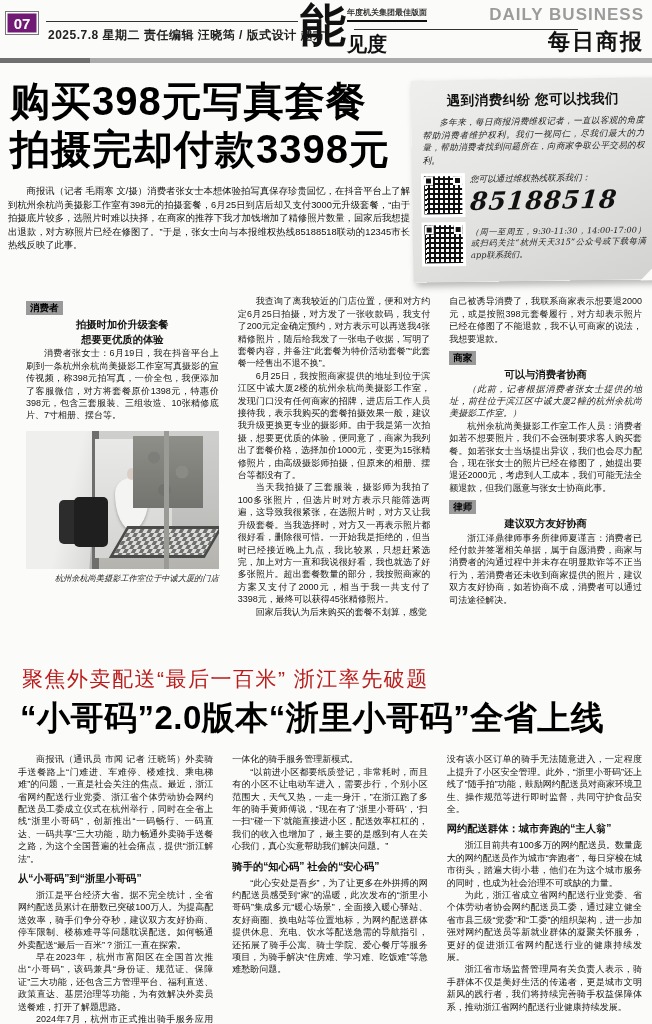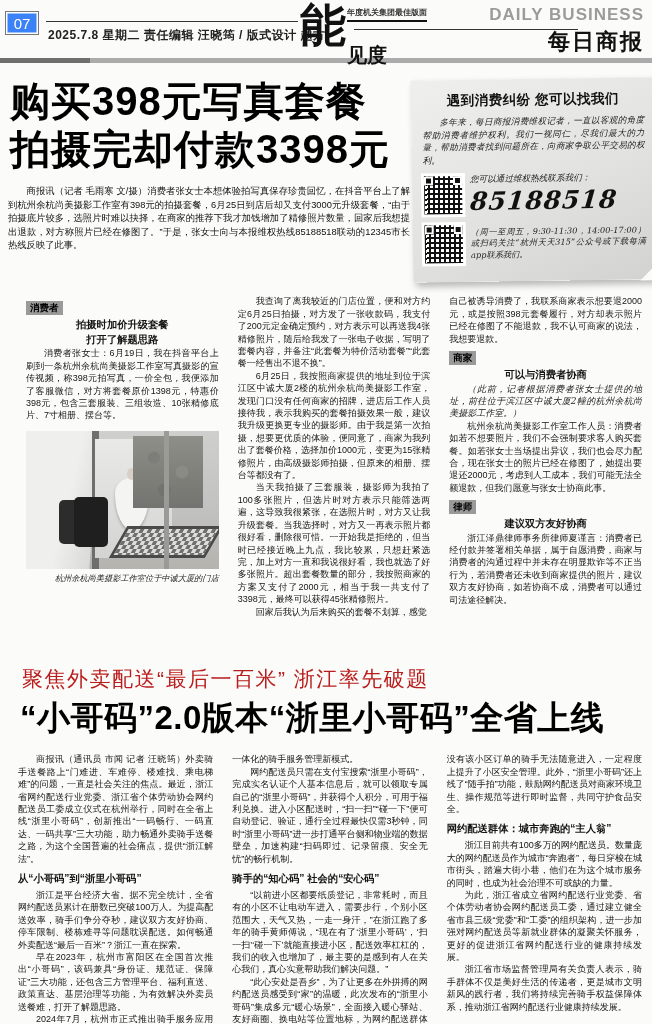--- a/index.html
+++ b/index.html
@@ -7,31 +7,31 @@
     width:652px;height:1024px;
     background:#fbfbf9;color:#111;
     font-family:"Liberation Sans",sans-serif;
     overflow:hidden;position:relative;
   }
   .page{width:652px;height:1024px;overflow:hidden;position:relative;}
 
   
   .hdr{position:relative;height:58px;}
   .pagenum{position:absolute;left:6px;top:12px;width:32px;height:22px;
-    background:#3b82f6;color:#fff;font-weight:normal;font-size:15px;
+    background:#701a75;color:#fff;font-weight:bold;font-size:15px;
     display:flex;align-items:center;justify-content:center;
     box-shadow:inset 0 0 0 1.5px #fff,0 0 0 1px #777;}
   .hdr-line-left{position:absolute;left:46px;top:21px;width:252px;border-top:1.5px solid #333;}
   .hdr-line-right{position:absolute;left:354px;top:29px;width:224px;border-top:1.5px solid #333;}
   .dateline{position:absolute;left:48px;top:27px;font-size:12px;font-weight:bold;letter-spacing:.5px;color:#222;}
   .logo{position:absolute;left:300px;top:4px;display:flex;}
   .logo-char{font-size:46px;font-weight:900;line-height:.95;letter-spacing:-2px;}
   .logo-right{margin-left:3px;padding-top:3px;}
   .award{font-size:8px;font-weight:bold;color:#333;border-bottom:2.5px solid #111;padding-bottom:2px;white-space:nowrap;}
-  .logo-sub{font-size:20px;font-weight:900;margin-top:20px;}
+  .logo-sub{font-size:20px;font-weight:900;margin-top:9px;}
   .mast-en{position:absolute;right:8px;top:5px;color:#9b9b9b;font-weight:bold;font-size:17px;letter-spacing:1px;}
   .mast-cn{position:absolute;right:8px;top:27px;font-size:22px;font-weight:900;letter-spacing:2px;}
   .hdr-bar{height:5px;background:linear-gradient(90deg,#6f6f6f 0 90px,#ababab 90px);}
 
   
   .a1-top{display:flex;padding:12px 8px 2px 8px;}
   .a1-left{width:404px;flex:none;}
   .a1-headline{font-size:40px;line-height:1.2;font-weight:900;margin:2px 0 12px 2px;letter-spacing:1px;color:#000;}
   .lede{font-size:9.3px;line-height:13.6px;text-align:justify;text-indent:2em;color:#111;padding-right:2px;}
 
@@ -146,21 +146,21 @@
         <div class="hours">（周一至周五，9:30-11:30，14:00-17:00）或扫码关注“杭州天天315”公众号或下载每满app联系我们。</div>
       </div>
     </aside>
   </section>
 
   <section class="cols3 a1-cols">
     <div class="col">
       <div>
           <div class="blk blk-tag">消费者</div>
           <div class="blk blk-h">拍摄时加价升级套餐</div>
-          <div class="blk blk-h">打开了解题思路</div>
+          <div class="blk blk-h">想要更优质的体验</div>
           <div class="blk blk-p">消费者张女士：6月19日，我在抖音平台上刷到一条杭州余杭尚美摄影工作室写真摄影的宣传视频，称398元拍写真，一价全包，我便添加了客服微信，对方将套餐原价1398元，特惠价398元，包含三套服装、三组妆造、10张精修底片、7寸相册、摆台等。</div>
         </div>
       <div class="photo">
         <div class="ph-wall"></div>
         <div class="ph-door"></div>
         <div class="ph-room"></div>
         <div class="ph-dress"></div>
         <div class="ph-bin1"></div>
         <div class="ph-bin2"></div>
         <div class="ph-mat"></div>
@@ -200,23 +200,22 @@
             <div class="blk blk-p">商报讯（通讯员 市闻 记者 汪晓筠）外卖骑手送餐路上“门难进、车难停、楼难找、乘电梯难”的问题，一直是社会关注的焦点。最近，浙江省网约配送行业党委、浙江省个体劳动协会网约配送员工委成立仪式在杭州举行，同时在全省上线“浙里小哥码”，创新推出“一码畅行、一码直达、一码共享”三大功能，助力畅通外卖骑手送餐之路，为这个全国普遍的社会痛点，提供“浙江解法”。</div>
             <div class="blk blk-hs">从“小哥码”到“浙里小哥码”</div>
             <div class="blk blk-p">浙江是平台经济大省。据不完全统计，全省网约配送员累计在册数已突破100万人。为提高配送效率，骑手们争分夺秒，建议双方友好协商、停车限制、楼栋难寻等问题耽误配送。如何畅通外卖配送“最后一百米”？浙江一直在探索。</div>
             <div class="blk blk-p">早在2023年，杭州市富阳区在全国首次推出“小哥码”，该码兼具“身份证、规范证、保障证”三大功能，还包含三方管理平台、福利直送、政策直达、基层治理等功能，为有效解决外卖员送餐难，打开了解题思路。</div>
             <div class="blk blk-p">2024年7月，杭州市正式推出骑手服务应用平台“小哥码”，外卖骑手、快递员等网约配送员，通过实名认证、扫描小区场所码并出示电子通行证，可以顺利进入小区送单。</div>
           </div>
       </div>
       <div class="col">
         <div>
             <div class="blk blk-pc">一体化的骑手服务管理新模式。</div>
-            <div class="blk blk-p">网约配送员只需在支付宝搜索“浙里小哥码”，完成实名认证个人基本信息后，就可以领取专属自己的“浙里小哥码”，并获得个人积分，可用于福利兑换。进入小区配送时，“扫一扫”“碰一下”便可自动登记、验证，通行全过程最快仅需3秒钟，同时“浙里小哥码”进一步打通平台侧和物业端的数据壁垒，加速构建“扫码即过、记录留痕、安全无忧”的畅行机制。</div>
+            <div class="blk blk-p">“以前进小区都要纸质登记，非常耗时，而且有的小区不让电动车进入，需要步行，个别小区范围大，天气又热，一走一身汗，”在浙江跑了多年的骑手黄师傅说，“现在有了‘浙里小哥码’，‘扫一扫’‘碰一下’就能直接进小区，配送效率杠杠的，我们的收入也增加了，最主要的是感到有人在关心我们，真心实意帮助我们解决问题。”</div>
             <div class="blk blk-hs">骑手的“知心码” 社会的“安心码”</div>
-            <div class="blk blk-p">“以前进小区都要纸质登记，非常耗时，而且有的小区不让电动车进入，需要步行，个别小区范围大，天气又热，一走一身汗，”在浙江跑了多年的骑手黄师傅说，“现在有了‘浙里小哥码’，‘扫一扫’‘碰一下’就能直接进小区，配送效率杠杠的，我们的收入也增加了，最主要的是感到有人在关心我们，真心实意帮助我们解决问题。”</div>
             <div class="blk blk-p">“此心安处是吾乡”，为了让更多在外拼搏的网约配送员感受到“家”的温暖，此次发布的“浙里小哥码”集成多元“暖心场景”，全面接入暖心驿站、友好商圈、换电站等位置地标，为网约配送群体提供休息、充电、饮水等配送急需的导航指引，还拓展了骑手公寓、骑士学院、爱心餐厅等服务项目，为骑手解决“住房难、学习难、吃饭难”等急难愁盼问题。</div>
           </div>
       </div>
       <div class="col">
         <div>
             <div class="blk blk-pc">没有该小区订单的骑手无法随意进入，一定程度上提升了小区安全管理。此外，“浙里小哥码”还上线了“随手拍”功能，鼓励网约配送员对商家环境卫生、操作规范等进行即时监督，共同守护食品安全。</div>
             <div class="blk blk-hs">网约配送群体：城市奔跑的“主人翁”</div>
             <div class="blk blk-p">浙江目前共有100多万的网约配送员。数量庞大的网约配送员作为城市“奔跑者”，每日穿梭在城市街头，踏遍大街小巷，他们在为这个城市服务的同时，也成为社会治理不可或缺的力量。</div>
             <div class="blk blk-p">为此，浙江省成立省网约配送行业党委、省个体劳动者协会网约配送员工委，通过建立健全省市县三级“党委”和“工委”的组织架构，进一步加强对网约配送员等新就业群体的凝聚关怀服务，更好的促进浙江省网约配送行业的健康持续发展。</div>
             <div class="blk blk-p">浙江省市场监督管理局有关负责人表示，骑手群体不仅是美好生活的传递者，更是城市文明新风的践行者，我们将持续完善骑手权益保障体系，推动浙江省网约配送行业健康持续发展。</div>

